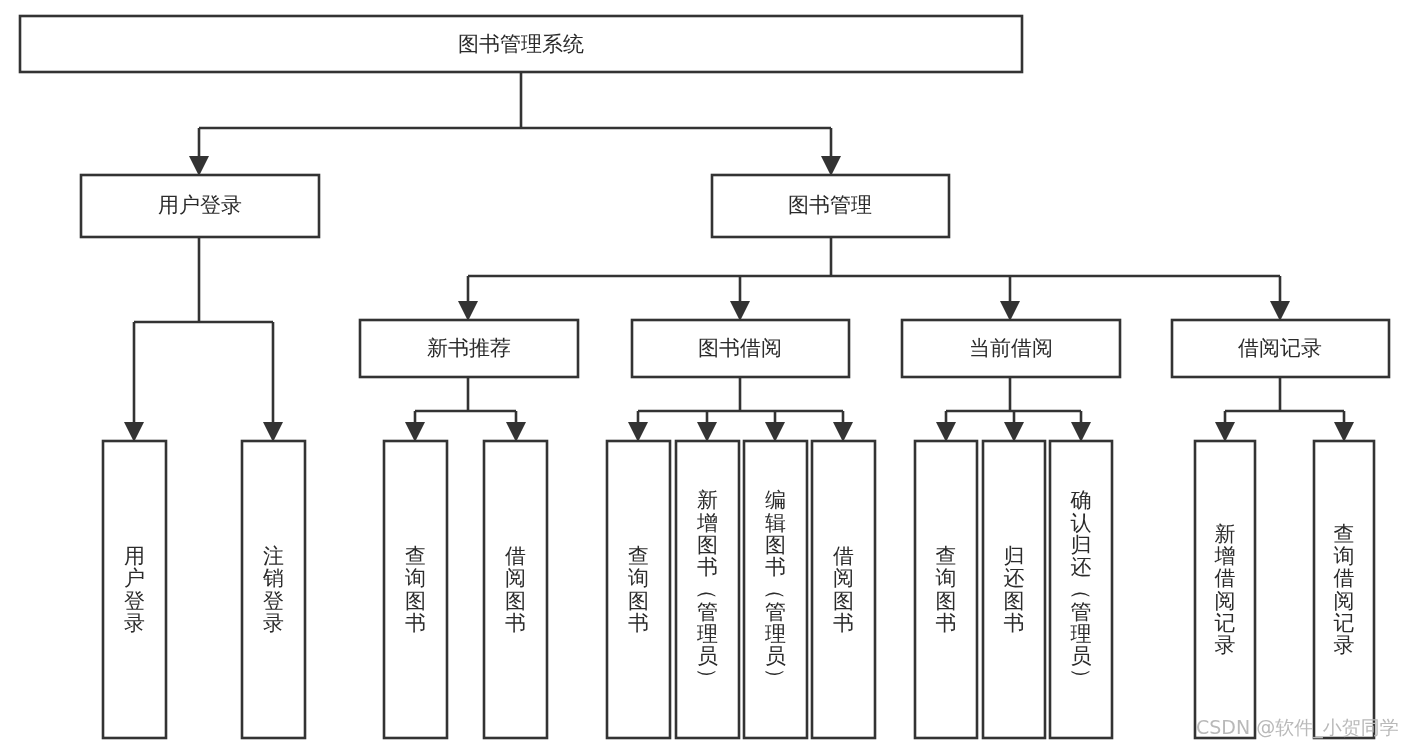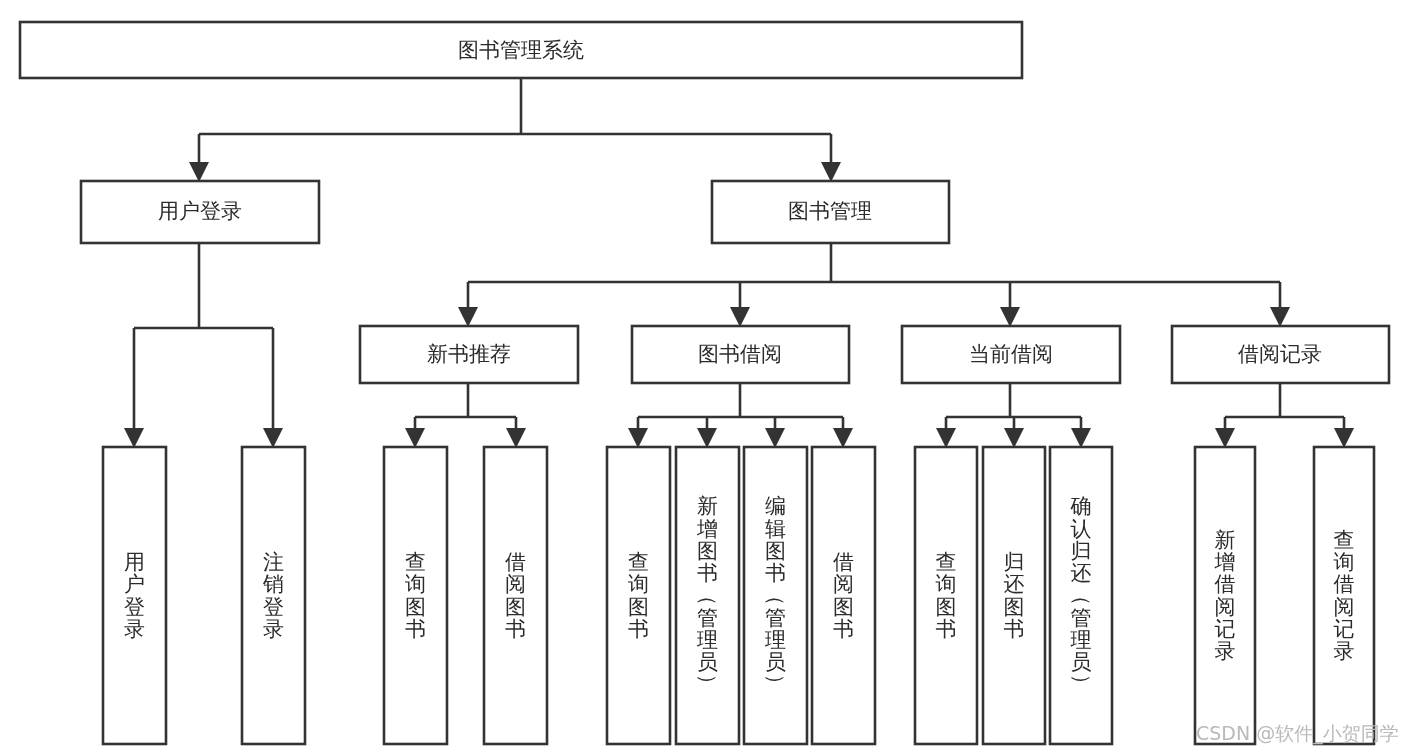--- a/index.html
+++ b/index.html
@@ -9,21 +9,21 @@
   }
   body {
     width: 1405px;
     height: 747px;
     font-family: "DejaVu Sans", "Liberation Sans", sans-serif;
     overflow: hidden;
     position: relative;
   }
   #diagram-root {
     position: absolute;
-    left: 0; top: 10px;
+    left: 0; top: 4px;
     width: 1405px;
     height: 534px;
   }
   svg#flow {
     display: block;
     width: 1405px;
     height: 747px;
   }
   .node-rect {
     fill: #ffffff;

